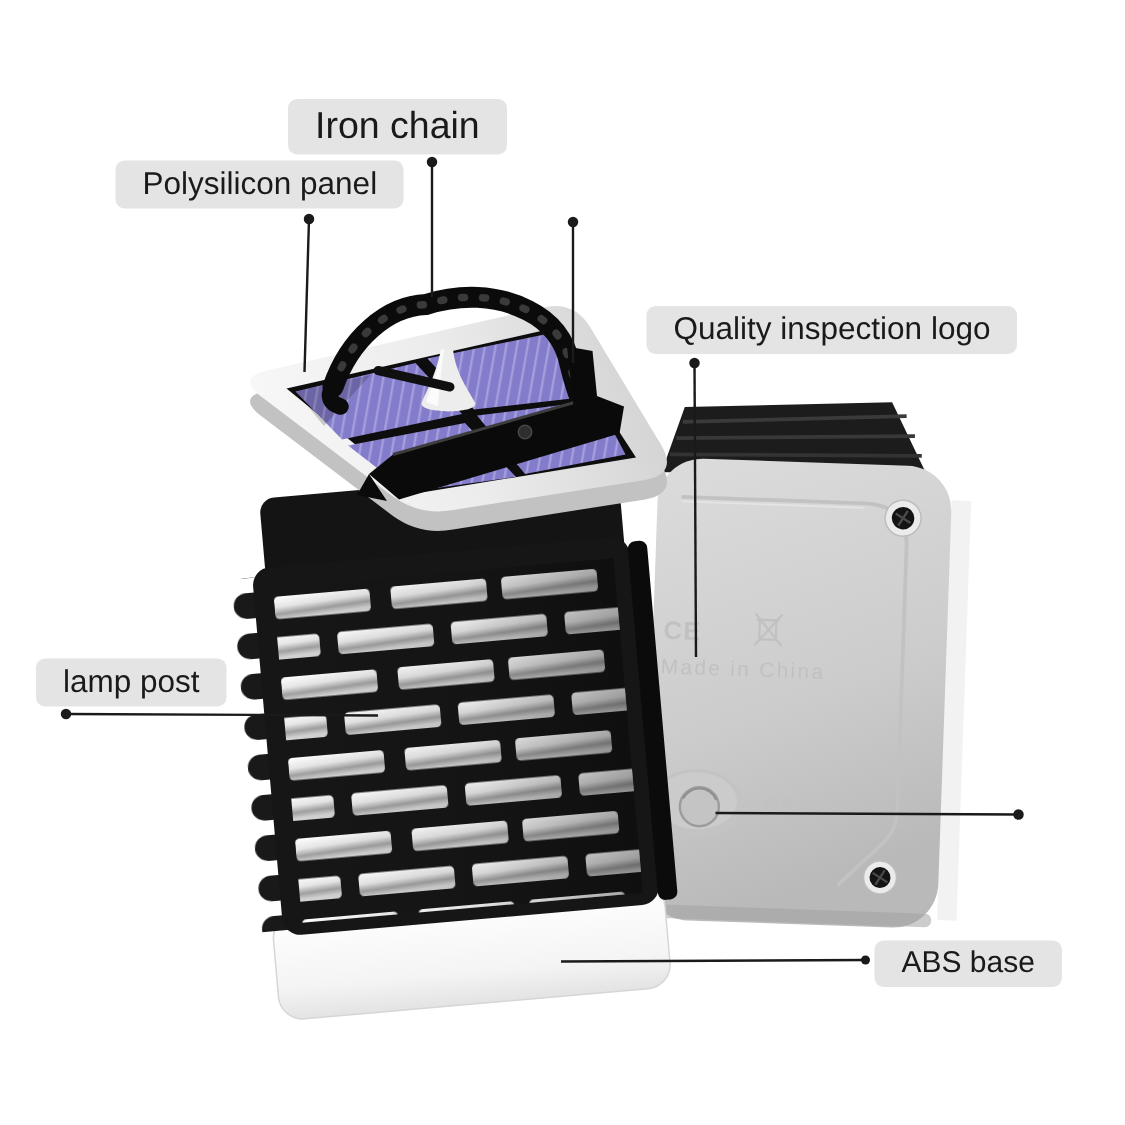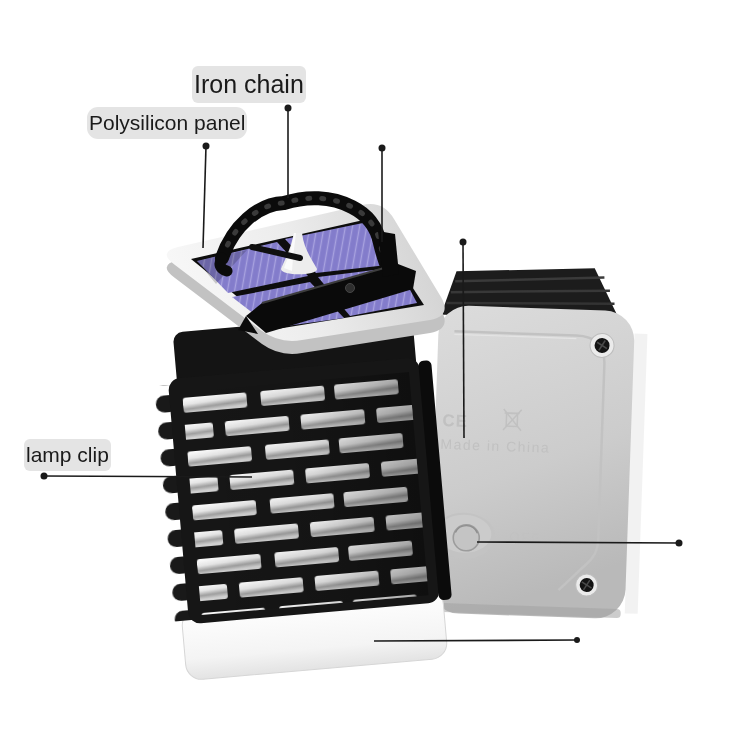--- a/index.html
+++ b/index.html
@@ -6,25 +6,25 @@
     --c-label-bg:#e4e4e4; --c-label-text:#1a1a1a; --c-callout:#1a1a1a;
     --c-solar:#837ccb; --c-solar-stripe:#a8a2df; --c-body-black:#161616;
     --c-back-gray:#d0d0d0; --c-base-white:#f9f9f9; --c-emboss:#c1c1c1;
   }
   html,body{margin:0;padding:0;background:#fff;}
   .stage{position:relative;width:750px;height:750px;background:#fff;overflow:hidden;
          font-family:"Liberation Sans",sans-serif;}
   .stage svg{position:absolute;left:0;top:0;}
   .callout-label{
     position:absolute; background:var(--c-label-bg); color:var(--c-label-text);
-    font-size:21px; line-height:1.2; padding:3px 2px 4px; border-radius:6px;
+    font-size:21px; line-height:1.2; padding:3px 18px 4px; border-radius:6px;
     white-space:nowrap;
   }
   .lbl-iron{left:192px;top:66px;font-size:25px;}
-  .lbl-poly{left:87px;top:107px;border-radius:11px;}
+  .lbl-poly{left:77px;top:107px;}
   .lbl-clip{left:316px;top:105px;}
   .lbl-quality{left:431px;top:204px;}
   .lbl-lamppost{left:24px;top:439px;}
   .lbl-switch{left:537px;top:496px;font-size:22px;}
   .lbl-base{left:583px;top:627px;font-size:20px;}
   .emboss{fill:var(--c-emboss);font-family:"Liberation Sans",sans-serif;}
 </style>
 </head>
 <body>
 
@@ -209,15 +209,17 @@
     </g>
     <g>
       <line x1="374" y1="641" x2="577" y2="640"></line>
           <circle cx="577" cy="640" r="3" style="fill:var(--c-callout,#1a1a1a)" stroke="none"></circle>
     </g>
   </g>
 </svg>
 
 <div class="callout-label lbl-iron">Iron chain</div>
 <div class="callout-label lbl-poly">Polysilicon panel</div>
-<div class="callout-label lbl-lamppost">lamp clip</div>
+<div class="callout-label lbl-quality">Quality inspection logo</div>
+<div class="callout-label lbl-lamppost">lamp post</div>
+<div class="callout-label lbl-base">ABS base</div>
 
 </div>
 
 </body></html>

